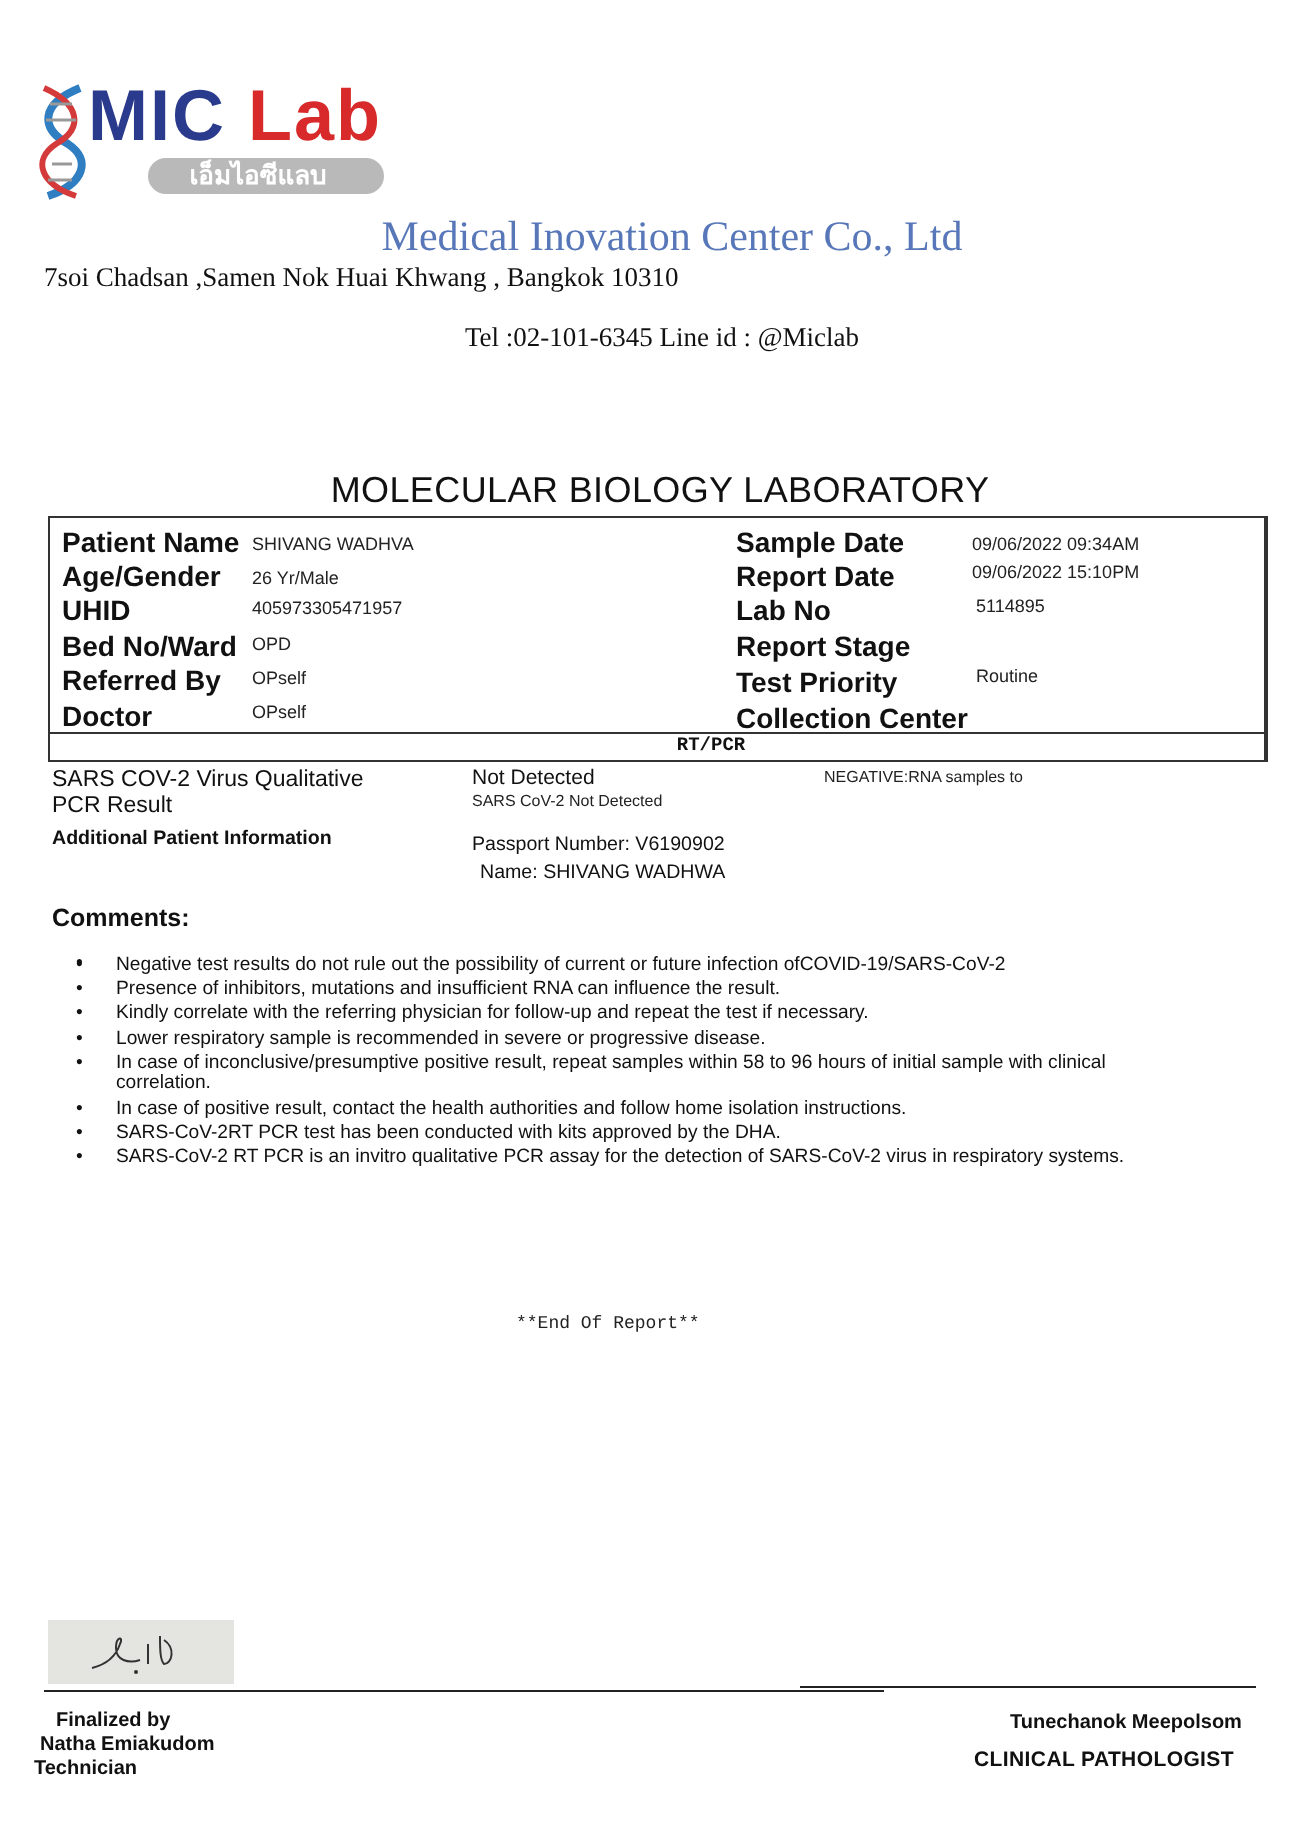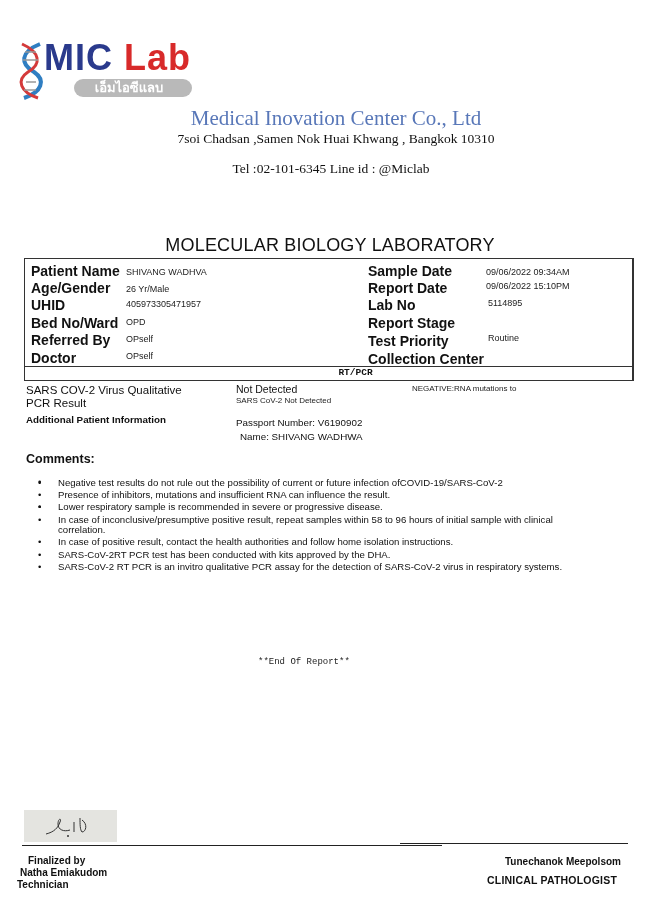--- a/index.html
+++ b/index.html
@@ -10,21 +10,21 @@
     .abs { position:absolute; }
 
     
     .logo { left:14px; top:38px; width:190px; height:62px; }
     .logo-text { left:44px; top:38px; font-family:"Liberation Sans", sans-serif; font-weight:bold; font-size:36px; letter-spacing:1px; white-space:nowrap; line-height:40px; }
     .logo-mic { color:#2a3a8c; }
     .logo-lab { color:#d82a2a; }
     .logo-pill { left:74px; top:79px; width:118px; height:18px; border-radius:9px; background:#b9b9b9; color:#fff; font-size:13px; text-align:center; padding-right:8px; box-sizing:border-box; line-height:18px; font-weight:bold; }
 
     .company { left:0; width:650px; top:106px; text-align:center; padding-left:22px; box-sizing:border-box; font-family:"Liberation Serif", serif; font-size:21px; color:#5877b8; }
-    .address { left:0; width:650px; top:131px; text-align:center; padding-left:22px; box-sizing:border-box; font-family:"Liberation Serif", serif; font-size:13.5px; color:#111; }
+    .address { left:0; width:650px; top:131px; padding-left:22px; box-sizing:border-box; font-family:"Liberation Serif", serif; font-size:13.5px; color:#111; }
     .tel { left:0; width:650px; top:161px; text-align:center; padding-left:12px; box-sizing:border-box; font-family:"Liberation Serif", serif; font-size:13.5px; color:#111; }
 
     .dept { left:0; width:650px; top:235px; text-align:center; padding-left:10px; box-sizing:border-box; font-weight:normal; font-size:18px; letter-spacing:0.2px; }
 
     
     .infobox { left:24px; top:258px; width:610px; height:123px; border:1.5px solid #333; box-sizing:border-box; border-right-width:2px; }
     .rt-row { left:24px; top:366px; width:610px; height:15px; border:1.5px solid #333; box-sizing:border-box; border-right-width:2px; font-family:"Liberation Mono", monospace; font-weight:bold; font-size:9.5px; text-align:center; line-height:12px; padding-left:54px; }
 
     .lbl { font-weight:bold; font-size:14px; color:#111; white-space:nowrap; }
     .val { font-size:9px; color:#222; white-space:nowrap; }
@@ -99,31 +99,31 @@
 <div class="abs lbl" style="left:368px;top:333px">Test Priority</div>
 <div class="abs val" style="left:488px;top:333px">Routine</div>
 <div class="abs lbl" style="left:368px;top:351px">Collection Center</div>
 
 <div class="abs rt-row">RT/PCR</div>
 
 <div class="abs result-name" style="left:26px;top:383px">SARS COV-2 Virus Qualitative</div>
 <div class="abs result-name" style="left:26px;top:396px">PCR Result</div>
 <div class="abs result-main" style="left:236px;top:383px">Not Detected</div>
 <div class="abs small" style="left:236px;top:396px">SARS CoV-2 Not Detected</div>
-<div class="abs small" style="left:412px;top:384px">NEGATIVE:RNA mutations to</div>
+<div class="abs small" style="left:412px;top:384px">NEGATIVE:RNA samples to</div>
 <div class="abs" style="left:26px;top:414px;font-weight:bold;font-size:9.8px">Additional Patient Information</div>
 <div class="abs" style="left:236px;top:417px;font-size:9.8px">Passport Number: V6190902</div>
 <div class="abs" style="left:240px;top:431px;font-size:9.8px">Name:  SHIVANG WADHWA</div>
 
 <div class="abs comments-h">Comments:</div>
 <ul class="abs comments">
   <li><span class="bullet">•</span></li>
   <li><span class="bullet">•</span><span>Negative test results do not rule out the possibility of current or future infection ofCOVID-19/SARS-CoV-2</span></li>
   <li><span class="bullet">•</span><span>Presence of inhibitors, mutations and insufficient RNA can influence the result.</span></li>
-  <li><span class="bullet">•</span></li>
+  <li><span class="bullet">•</span><span>Kindly correlate with the referring physician for follow-up and repeat the test if necessary.</span></li>
   <li><span class="bullet">•</span><span>Lower respiratory sample is recommended in severe or progressive disease.</span></li>
   <li><span class="bullet">•</span><span>In case of inconclusive/presumptive positive result, repeat samples within 58 to 96 hours of initial sample with clinical correlation.</span></li>
   <li><span class="bullet">•</span><span>In case of positive result, contact the health authorities and follow home isolation instructions.</span></li>
   <li><span class="bullet">•</span><span>SARS-CoV-2RT PCR test has been conducted with kits approved by the DHA.</span></li>
   <li><span class="bullet">•</span><span>SARS-CoV-2 RT PCR is an invitro qualitative PCR assay for the detection of SARS-CoV-2 virus in respiratory systems.</span></li>
 </ul>
 
 <div class="abs end">**End Of Report**</div>
 
 <div class="abs sig">

